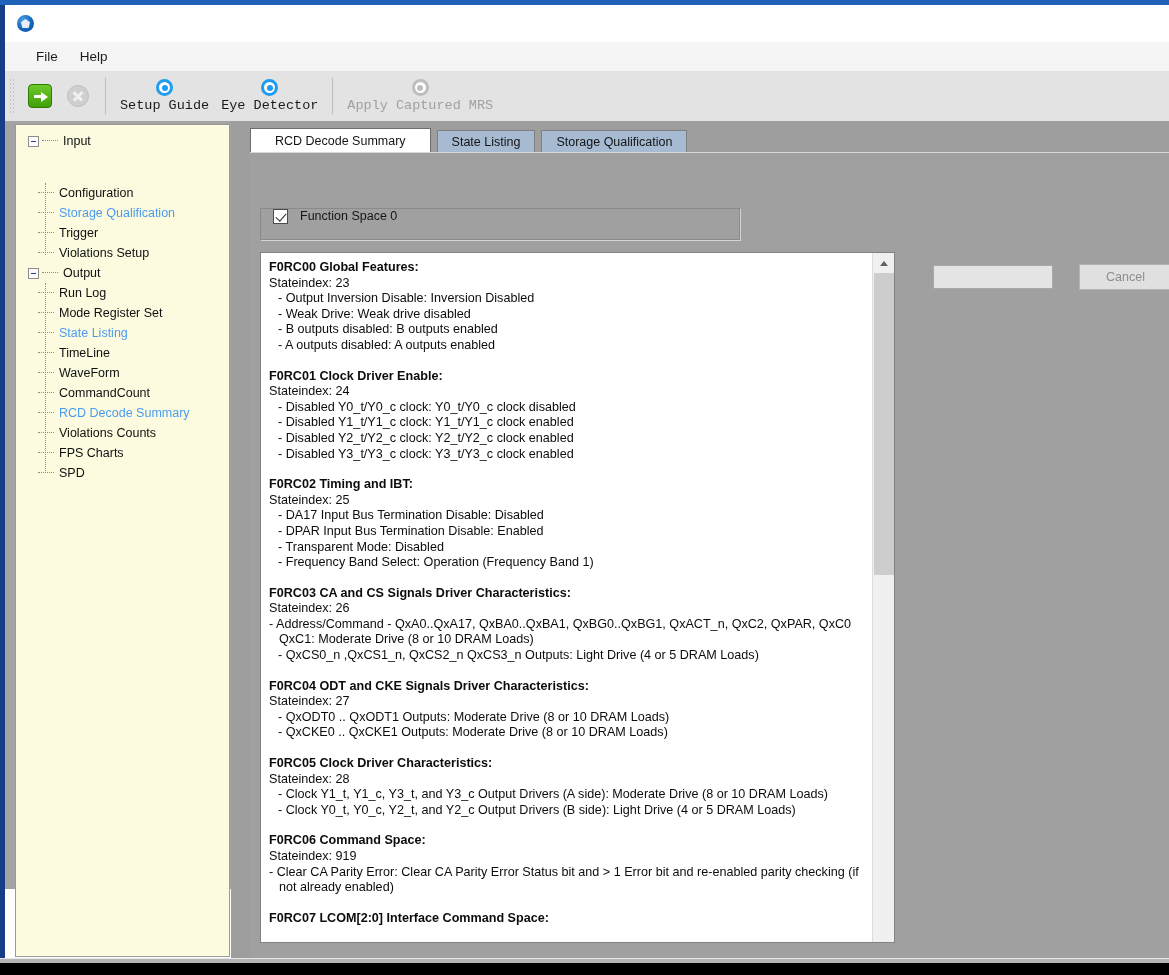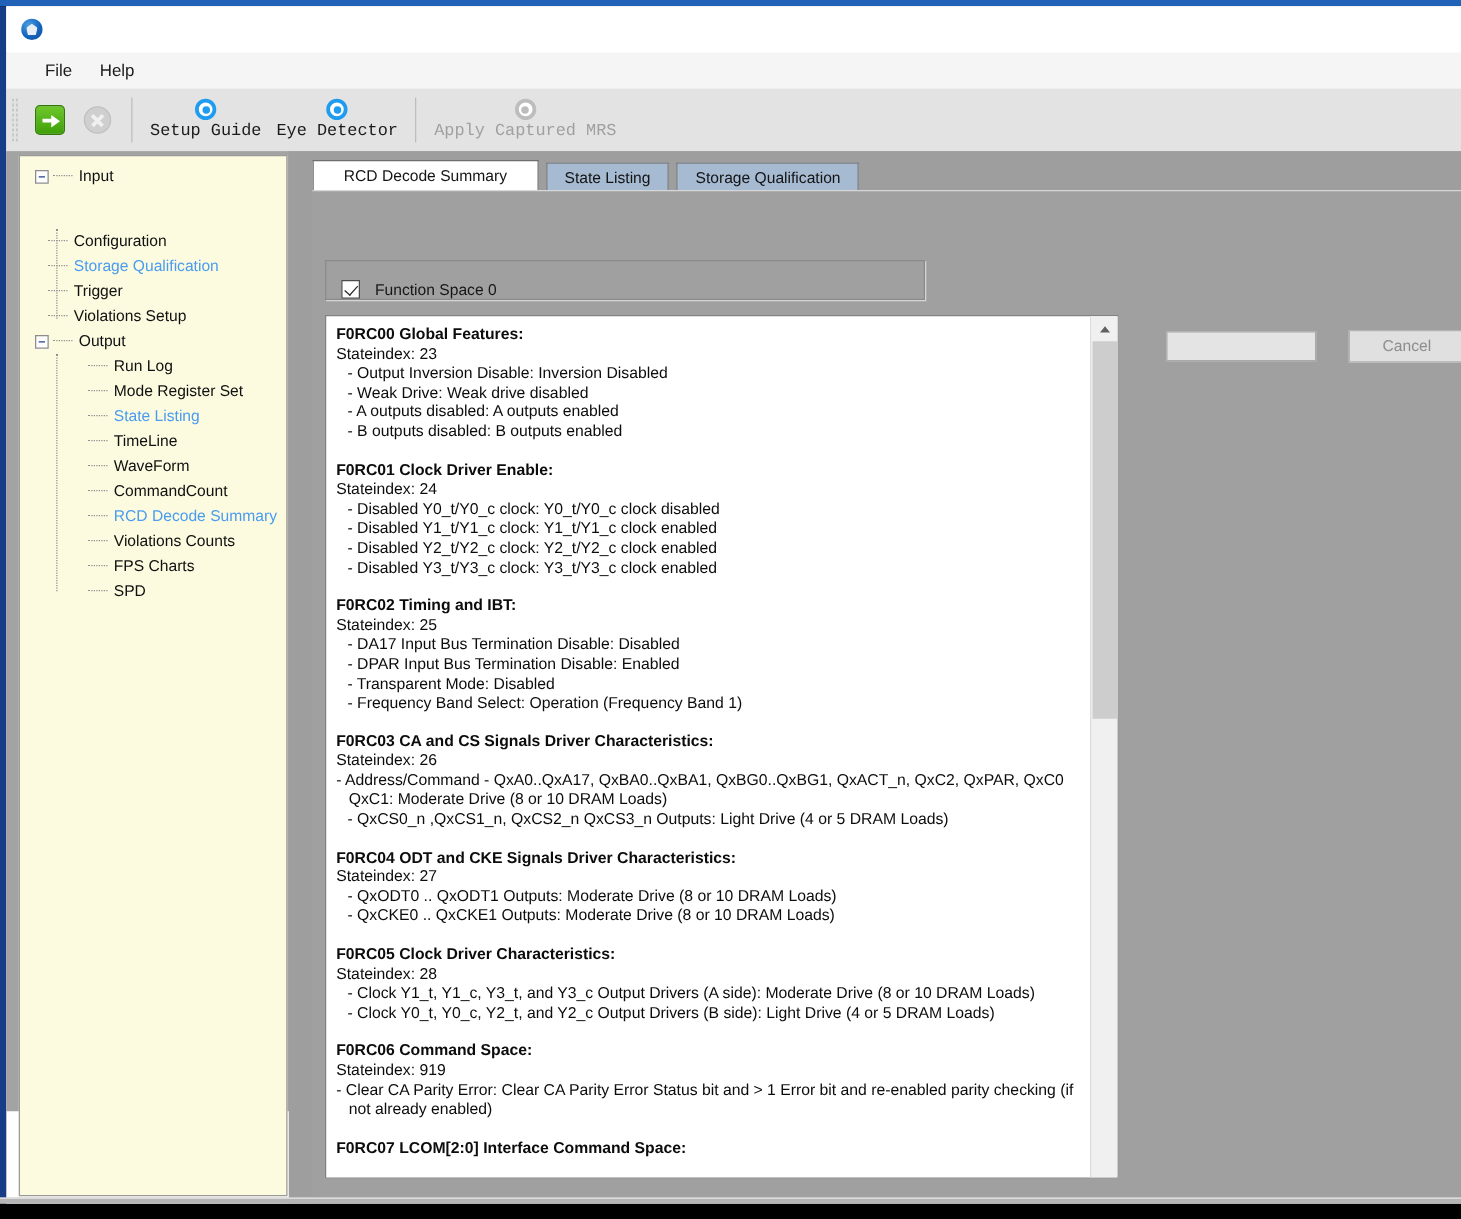--- a/index.html
+++ b/index.html
@@ -262,21 +262,21 @@
 
   
   .fs-group {
     position: absolute; left: 29px; top: 87px;
     width: 480px; height: 32px;
     background: #a0a0a0;
     border: 1px solid #8a8a8a;
     border-top-color: #8a8a8a;
     box-sizing: border-box;
     box-shadow: 1px 1px 0 #d5d5d5;
-    display: flex; align-items: flex-end;
+    display: flex; align-items: flex-start;
   }
   .fs-check {
     width: 15px; height: 15px;
     background: #fdfdfd; border: 1px solid #4b4b4b;
     box-sizing: border-box;
     margin-left: 12px; margin-right: 12px;
     position: relative; flex: none;
   }
   .fs-check::after {
     content: "";
@@ -420,21 +420,21 @@
               <div class="dash"></div>
               <div class="node-label">Violations Setup</div>
             </div>
           </div>
 
           <div class="tree-row">
             <div class="expander"></div>
             <div class="dash"></div>
             <div class="node-label">Output</div>
           </div>
-          <div style="position:relative;padding-left:32px;">
+          <div style="position:relative;">
             <div class="rail" style="left:29px; top:0; height:190px;"></div>
             <div class="tree-row child">
               <div class="dash"></div>
               <div class="node-label">Run Log</div>
             </div>
             <div class="tree-row child">
               <div class="dash"></div>
               <div class="node-label">Mode Register Set</div>
             </div>
             <div class="tree-row child">
@@ -493,22 +493,22 @@
         </div>
 
         <div class="textbox">
           <div class="textbox-inner">
 
             <div class="blk">
               <div class="blk-title">F0RC00 Global Features:</div>
               <div class="blk-state">Stateindex: 23</div>
               <div class="blk-item">- Output Inversion Disable: Inversion Disabled</div>
               <div class="blk-item">- Weak Drive: Weak drive disabled</div>
+              <div class="blk-item">- B outputs disabled: B outputs enabled</div>
               <div class="blk-item">- A outputs disabled: A outputs enabled</div>
-              <div class="blk-item">- B outputs disabled: B outputs enabled</div>
             </div>
 
             <div class="blk">
               <div class="blk-title">F0RC01 Clock Driver Enable:</div>
               <div class="blk-state">Stateindex: 24</div>
               <div class="blk-item">- Disabled Y0_t/Y0_c clock: Y0_t/Y0_c clock disabled</div>
               <div class="blk-item">- Disabled Y1_t/Y1_c clock: Y1_t/Y1_c clock enabled</div>
               <div class="blk-item">- Disabled Y2_t/Y2_c clock: Y2_t/Y2_c clock enabled</div>
               <div class="blk-item">- Disabled Y3_t/Y3_c clock: Y3_t/Y3_c clock enabled</div>
             </div>

